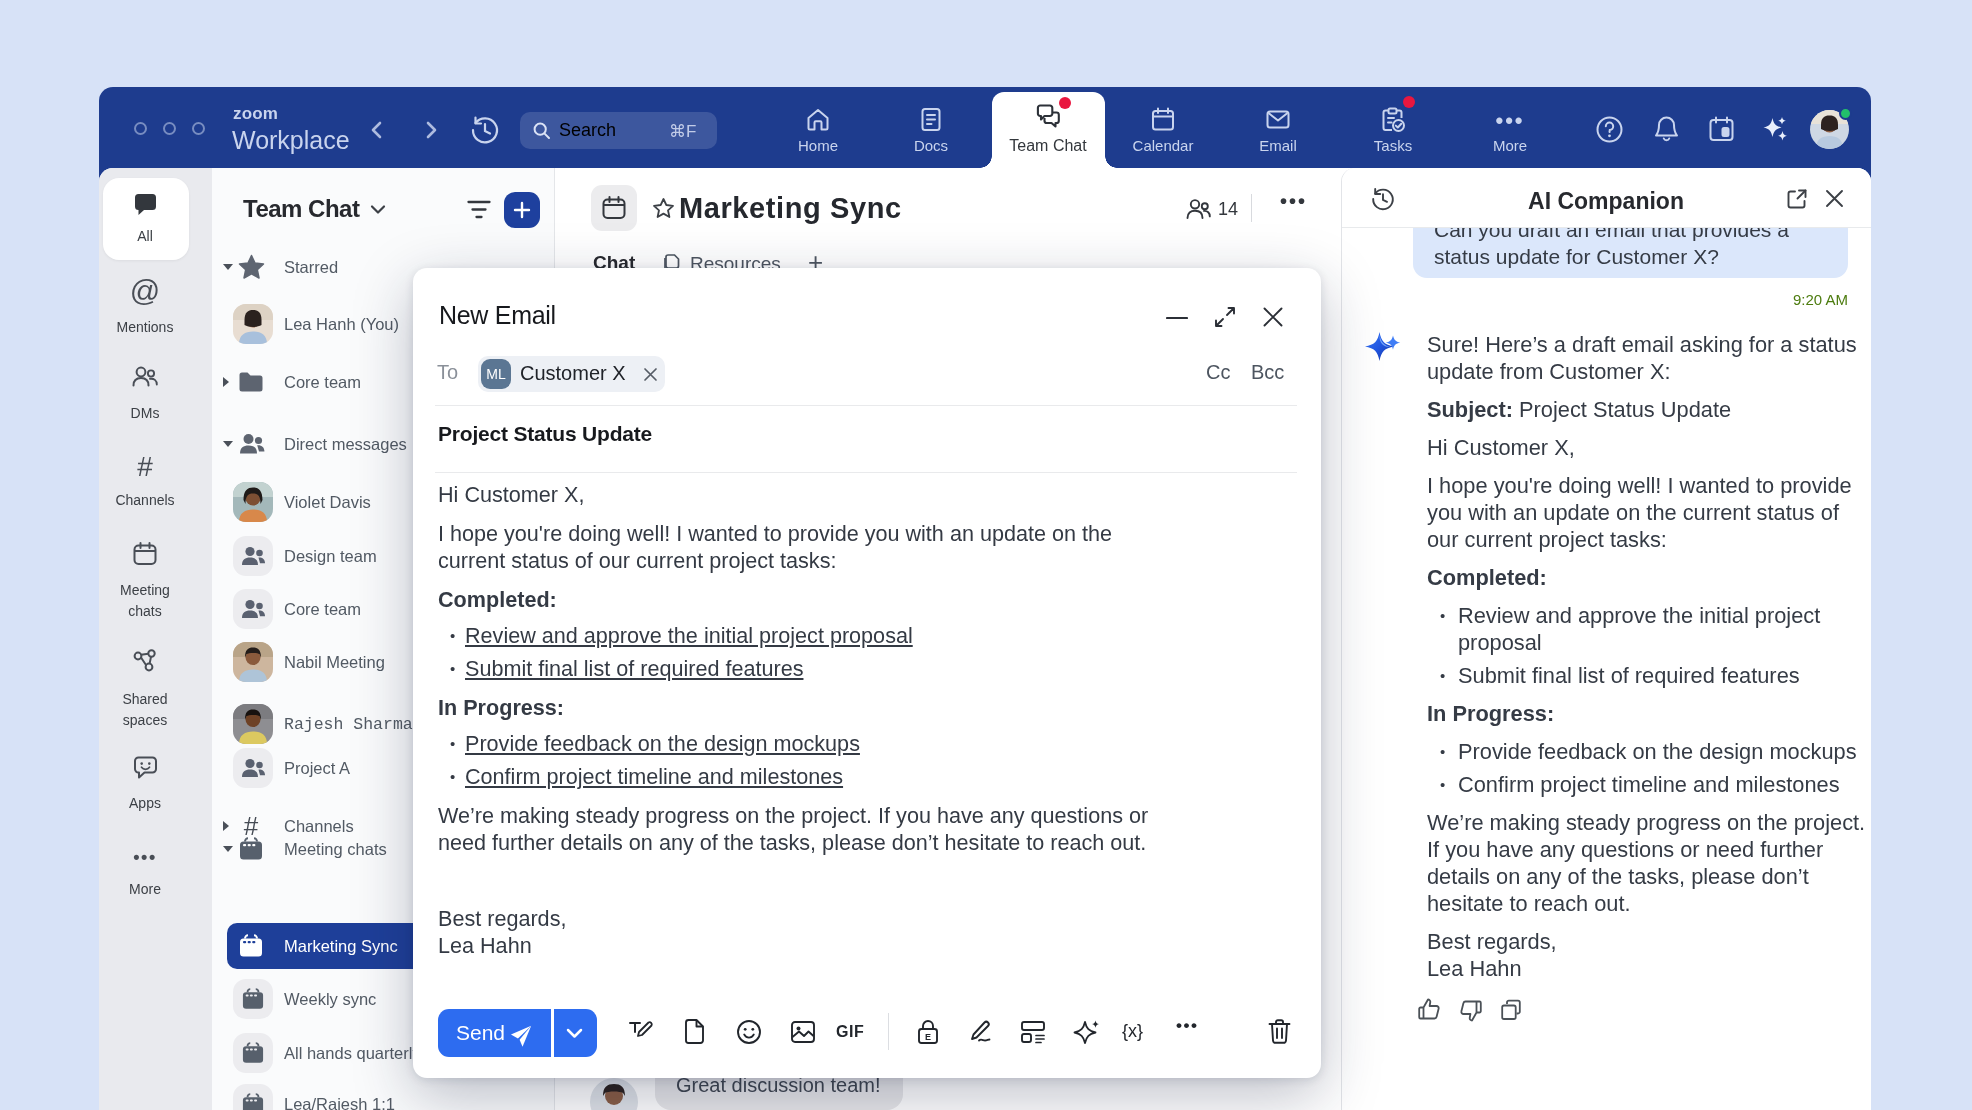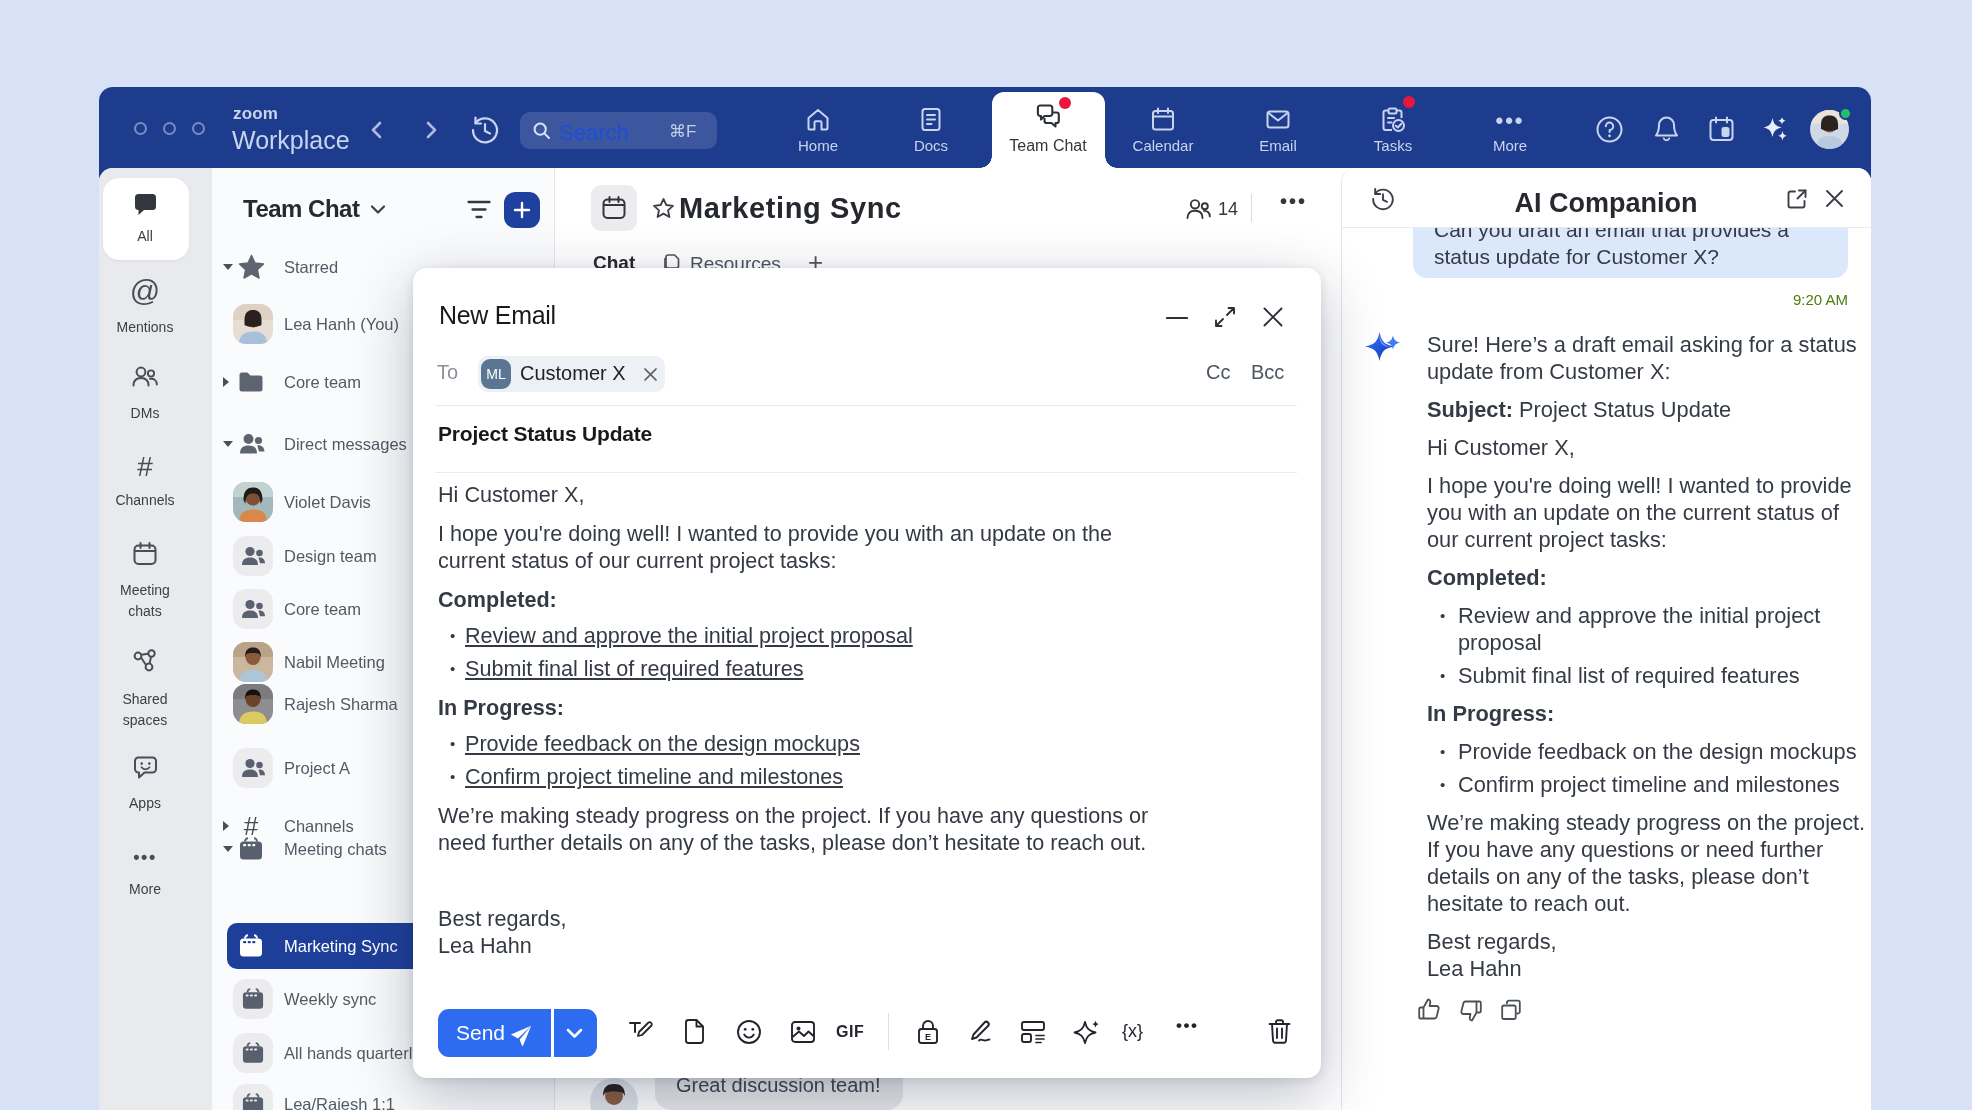--- a/index.html
+++ b/index.html
@@ -77,21 +77,21 @@
           <path d="M6.5 9 A12 12 0 1 1 4 16"></path>
           <path d="M6.5 3.5 L6.5 9.5 L12 9.5" stroke-linejoin="round"></path>
           <path d="M16 10 L16 17 L21 19.5"></path>
         </g>
       </svg>
     <div class="abs" style="left:520px;top:112px;width:197px;height:37px;background:rgba(255,255,255,.14);border-radius:10px;"></div>
     <svg class="abs" style="left:532px;top:121px;" width="20" height="20" viewBox="0 0 20 20">
         <circle cx="8.2" cy="8.2" r="5.6" fill="none" stroke="#dbe3f6" stroke-width="2"></circle>
         <path d="M12.6 12.6 L17 17" stroke="#dbe3f6" stroke-width="2" stroke-linecap="round"></path>
       </svg>
-    <div class="abs" style="left:559px;top:120px;font-size:22px;color:#1d4ed8;">Search</div>
+    <div class="abs" style="left:559px;top:120px;font-size:18px;color:#000000;">Search</div>
     <div class="abs" style="left:669px;top:121px;font-size:17px;color:#c2cce8;">⌘F</div>
 
     <svg class="navico" style="left:818px;" width="27" height="27" viewBox="0 0 27 27">
         <path d="M4 12 L13.5 4 L23 12 L23 22 A1.5 1.5 0 0 1 21.5 23.5 L17 23.5 L17 16.5 A1.2 1.2 0 0 0 15.8 15.3 L11.2 15.3 A1.2 1.2 0 0 0 10 16.5 L10 23.5 L5.5 23.5 A1.5 1.5 0 0 1 4 22 Z" fill="none" stroke="#c9d4ee" stroke-width="2" stroke-linejoin="round"></path>
       </svg>
     <div class="navlabel" style="left:818px;">Home</div>
     <svg class="navico" style="left:931px;" width="27" height="27" viewBox="0 0 27 27">
         <rect x="5" y="3" width="17" height="21" rx="2.5" fill="none" stroke="#c9d4ee" stroke-width="2"></rect>
         <path d="M9.5 9 L17.5 9 M9.5 13.5 L17.5 13.5 M9.5 18 L14 18" stroke="#c9d4ee" stroke-width="2" stroke-linecap="round"></path>
       </svg>
@@ -322,21 +322,21 @@
           <svg width="40" height="40" viewBox="0 0 40 40">
             <rect width="40" height="40" fill="#cdb69e"></rect>
             <rect x="0" y="0" width="40" height="15" fill="#b9a488"></rect>
             <circle cx="20" cy="15.5" r="7.5" fill="#8a5a3c"></circle>
             <path d="M12 15.5 C12 8 15 5.5 20 5.5 C25 5.5 28 8 28 15.5 L26.5 12 C24 10.5 16 10.5 13.5 12 Z" fill="#241d1a"></path>
             <path d="M6 40 C6 31 12 27.5 20 27.5 C28 27.5 34 31 34 40 Z" fill="#aec4d8"></path>
           </svg>
         </div>
       <div class="rtext">Nabil Meeting</div>
     </div>
-    <div class="row" style="top:684px;">
+    <div class="row" style="top:704px;font-family:Liberation Mono, monospace;">
       <div class="ravatar">
           <svg width="40" height="40" viewBox="0 0 40 40">
             <rect width="40" height="40" fill="#8e8e92"></rect>
             <rect x="0" y="0" width="40" height="15" fill="#7c7c80"></rect>
             <circle cx="20" cy="15.5" r="7.5" fill="#6e4226"></circle>
             <path d="M12 15.5 C12 8 15 5.5 20 5.5 C25 5.5 28 8 28 15.5 L26.5 12 C24 10.5 16 10.5 13.5 12 Z" fill="#17120f"></path>
             <path d="M6 40 C6 31 12 27.5 20 27.5 C28 27.5 34 31 34 40 Z" fill="#dcc960"></path>
           </svg>
         </div>
       <div class="rtext">Rajesh Sharma</div>
@@ -474,21 +474,21 @@
     <div class="abs" style="left:1434px;top:216px;width:420px;font-size:21px;line-height:27px;color:#353b45;white-space:nowrap;">Can you draft an email that provides a<br>status update for Customer X?</div>
 
     <div class="abs" style="left:1342px;top:168px;width:529px;height:60px;background:#ffffff;border-bottom:1px solid #e8eaec;border-radius:14px 14px 0 0;"></div>
     <svg class="abs" style="left:1370px;top:186px;" width="26" height="26" viewBox="0 0 26 26">
         <g fill="none" stroke="#3c4046" stroke-width="1.9" stroke-linecap="round">
           <path d="M5.2 7.5 A9.8 9.8 0 1 1 3.2 13"></path>
           <path d="M5.2 3 L5.2 8 L10.2 8" stroke-linejoin="round"></path>
           <path d="M13 8.2 L13 13.8 L17 15.8"></path>
         </g>
       </svg>
-    <div class="abs" style="left:1341px;top:188px;width:530px;text-align:center;font-size:27px;font-weight:bold;color:#27292e;">AI Companion</div>
+    <div class="abs" style="left:1341px;top:188px;width:530px;text-align:center;font-size:23px;font-weight:bold;color:#27292e;">AI Companion</div>
     <svg class="abs" style="left:1785px;top:187px;" width="24" height="24" viewBox="0 0 24 24">
         <g fill="none" stroke="#3c4046" stroke-width="1.9" stroke-linecap="round" stroke-linejoin="round">
           <path d="M10 4.5 L5.5 4.5 A2 2 0 0 0 3.5 6.5 L3.5 18.5 A2 2 0 0 0 5.5 20.5 L17.5 20.5 A2 2 0 0 0 19.5 18.5 L19.5 14"></path>
           <path d="M14 3.5 L20.5 3.5 L20.5 10"></path>
           <path d="M20.5 3.5 L12.5 11.5"></path>
         </g>
       </svg>
     <svg class="abs" style="left:1824px;top:188px;" width="21" height="21" viewBox="0 0 21 21">
         <path d="M3 3 L18 18 M18 3 L3 18" stroke="#3c4046" stroke-width="1.9" stroke-linecap="round"></path>
       </svg>

